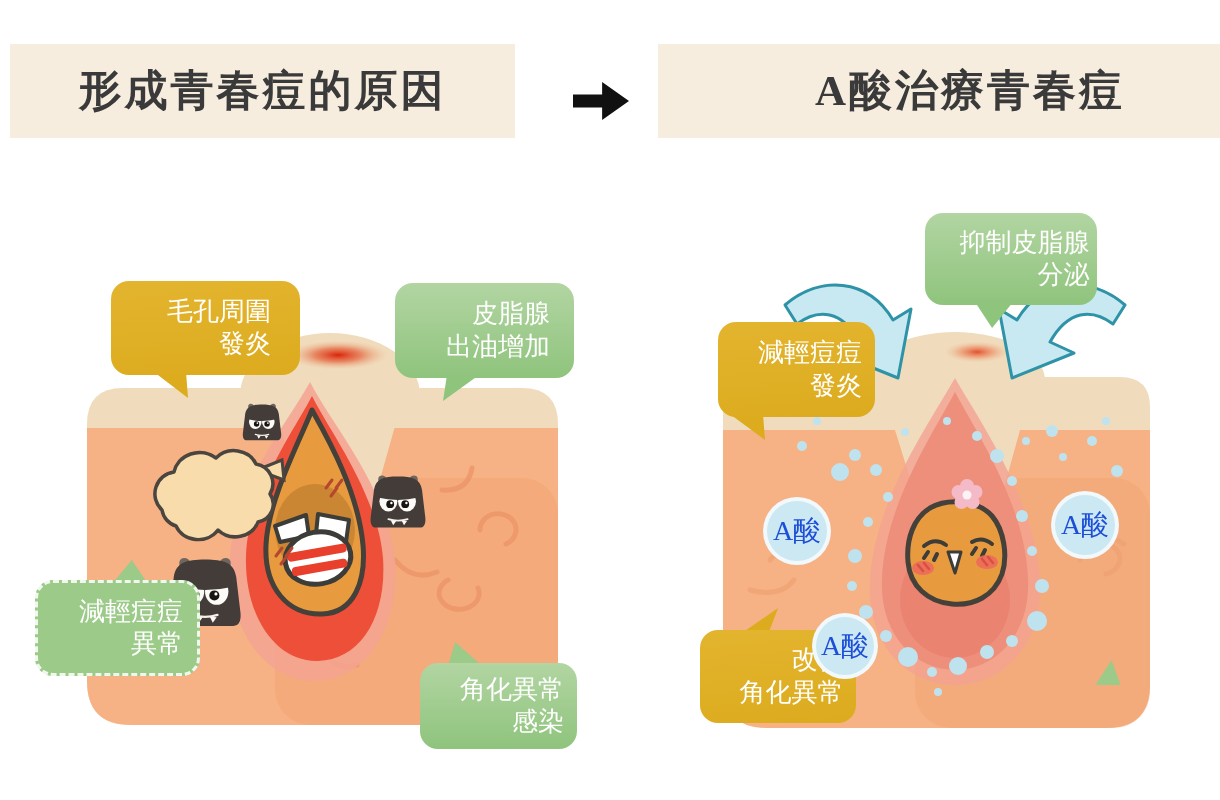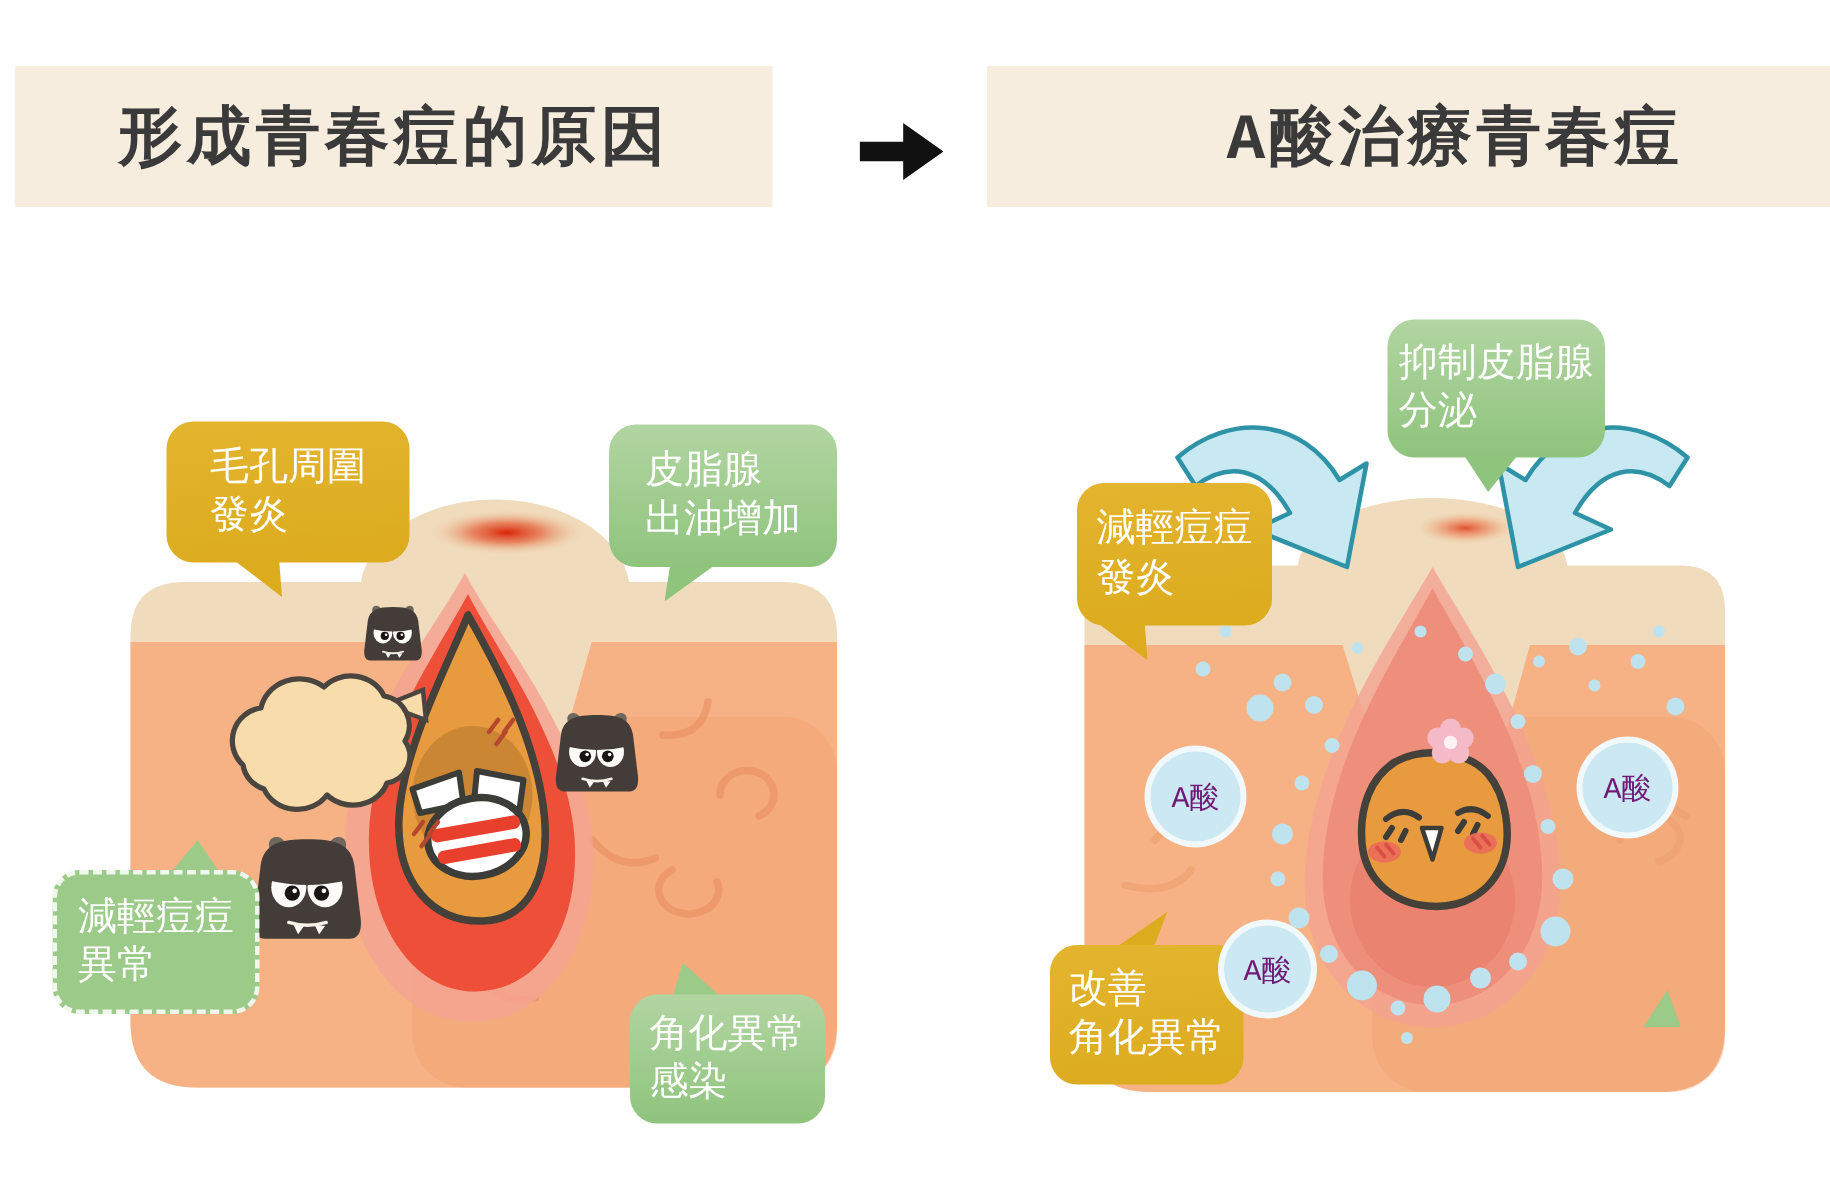--- a/index.html
+++ b/index.html
@@ -1,40 +1,40 @@
 <!DOCTYPE html>
 <html style="--banner_bg: #f6edde; --title_text: #3a3a3a; --yellow: #dcab1e; --yellow_light: #e3b42e; --green: #9cca89; --green_light: #b2d5a2; --green_dark: #8fc47d; --skin_beige: #f0dcbd; --skin_salmon: #f6b284; --skin_salmon_dark: #f19f6f; --inflame_pink: #f4a392; --inflame_red: #ee4f38; --plug_orange: #e89a3f; --outline_dark: #44403a; --acid_blue: #cbe8f3; --acid_dot: #bfe2ef; --arrow_teal: #2e93a7; --arrow_fill: #c9e9f2; --monster: #433c38; --cloud: #f8dcab;"><head>
 <meta charset="utf-8">
 <style>
   html,body{margin:0;padding:0;background:#fff;}
   .stage{position:relative;width:1220px;height:800px;background:#ffffff;overflow:hidden;
-         font-family:Liberation Mono, monospace;}
+         font-family:Liberation Serif, serif;}
   
   .banner{position:absolute;top:44px;height:94px;background:var(--banner_bg,#f6edde);
           display:flex;align-items:center;justify-content:center;}
   .banner.left{left:10px;width:505px;}
   .banner.right{left:658px;width:624px;}
   .banner .t{font-size:43px;font-weight:bold;color:var(--title_text,#3a3a3a);letter-spacing:3px;}
   .black-arrow{position:absolute;left:573px;top:82px;width:56px;height:38px;background:#111;
      clip-path:polygon(0 33%,52% 33%,52% 0,100% 50%,52% 100%,52% 67%,0 67%);}
   
   .bubble{position:absolute;border-radius:18px;color:#fff;display:flex;align-items:center;
-          justify-content:center;text-align:left;white-space:pre-line;line-height:1.24;
-          font-size:26px;z-index:4;}
+          justify-content:center;text-align:right;white-space:pre-line;line-height:1.24;
+          font-size:26px;z-index:4;padding-left:27px;}
   .bubble.yellow{background:linear-gradient(175deg,var(--yellow_light,#e3b42e),var(--yellow,#dcab1e));margin-left:43px;}
   .bubble.green{background:linear-gradient(180deg,var(--green_light,#b2d5a2),var(--green_dark,#8fc47d));}
   .bubble.dashed{background:var(--green,#9cca89);border:3px dashed rgba(255,255,255,.85);}
   .tail{position:absolute;z-index:3;}
   .tail.y{background:var(--yellow,#dcab1e);}
   .tail.g{background:var(--green,#9cca89);}
   .tail.gd{background:var(--green_dark,#8fc47d);}
   
   .acid{position:absolute;border-radius:50%;background:var(--acid_blue,#cbe8f3);
         border:4px solid rgba(255,255,255,.75);display:flex;align-items:center;justify-content:center;
-        color:#701a75;font-size:20px;z-index:5;box-sizing:border-box;}
+        color:#1d4ed8;font-size:28px;z-index:5;box-sizing:border-box;}
   svg{position:absolute;z-index:1;}
 </style>
 </head>
 <body>
 
 <div class="stage">
 
   <div class="banner left">
     <div class="t">形成青春痘的原因</div>
   </div>
@@ -212,21 +212,21 @@
     <g fill="var(--arrow_fill,#c9e9f2)" stroke="var(--arrow_teal,#2e93a7)" stroke-width="3" stroke-linejoin="round">
       <path d="M95,45 C130,15 178,18 203,60 L221,49 L208,118 L146,93 L170,82 C152,50 128,48 107,64 Z"></path>
       <path d="M435,45 C400,15 352,18 327,60 L309,49 L322,118 L384,93 L360,82 C378,50 402,48 423,64 Z"></path>
     </g>
   </svg>
 
   <div class="bubble yellow" style="left:68px;top:281px;width:162px;height:94px;">毛孔周圍
 發炎</div>
   <div class="tail y" style="left:148px;top:372px;width:40px;height:26px;clip-path:polygon(15% 0,95% 0,100% 100%);"></div>
 
-  <div class="bubble green" style="left:406px;top:283px;width:152px;height:95px;">皮脂腺
+  <div class="bubble green" style="left:395px;top:283px;width:152px;height:95px;">皮脂腺
 出油增加</div>
   <div class="tail gd" style="left:443px;top:375px;width:40px;height:26px;clip-path:polygon(10% 0,90% 0,0 100%);"></div>
 
   <div class="bubble dashed" style="left:35px;top:580px;width:132px;height:90px;">減輕痘痘
 異常</div>
   <div class="tail g" style="left:112px;top:560px;width:36px;height:24px;clip-path:polygon(55% 0,100% 100%,0 100%);"></div>
 
   <div class="bubble green" style="left:420px;top:663px;width:130px;height:86px;">角化異常
 感染</div>
   <div class="tail g" style="left:448px;top:642px;width:36px;height:24px;clip-path:polygon(20% 0,95% 100%,0 100%);"></div>

